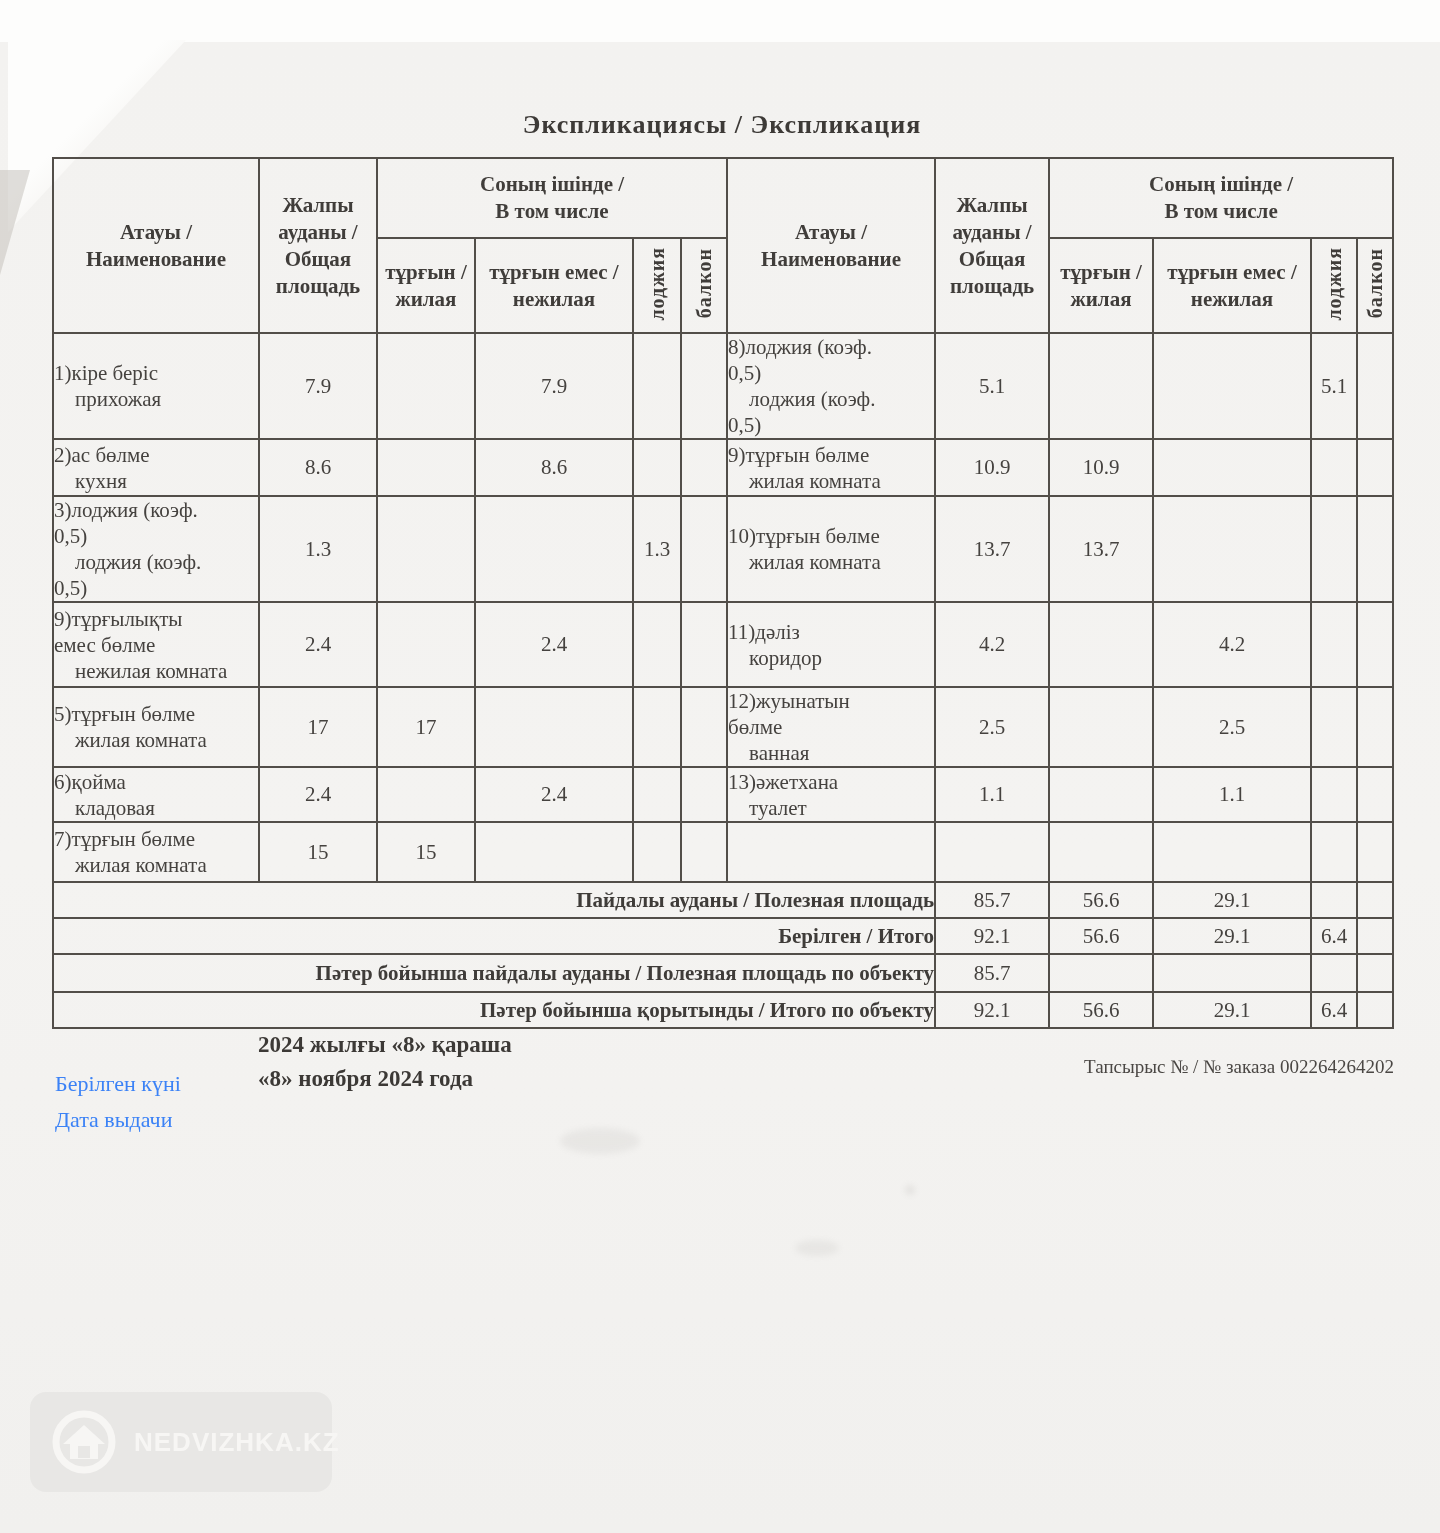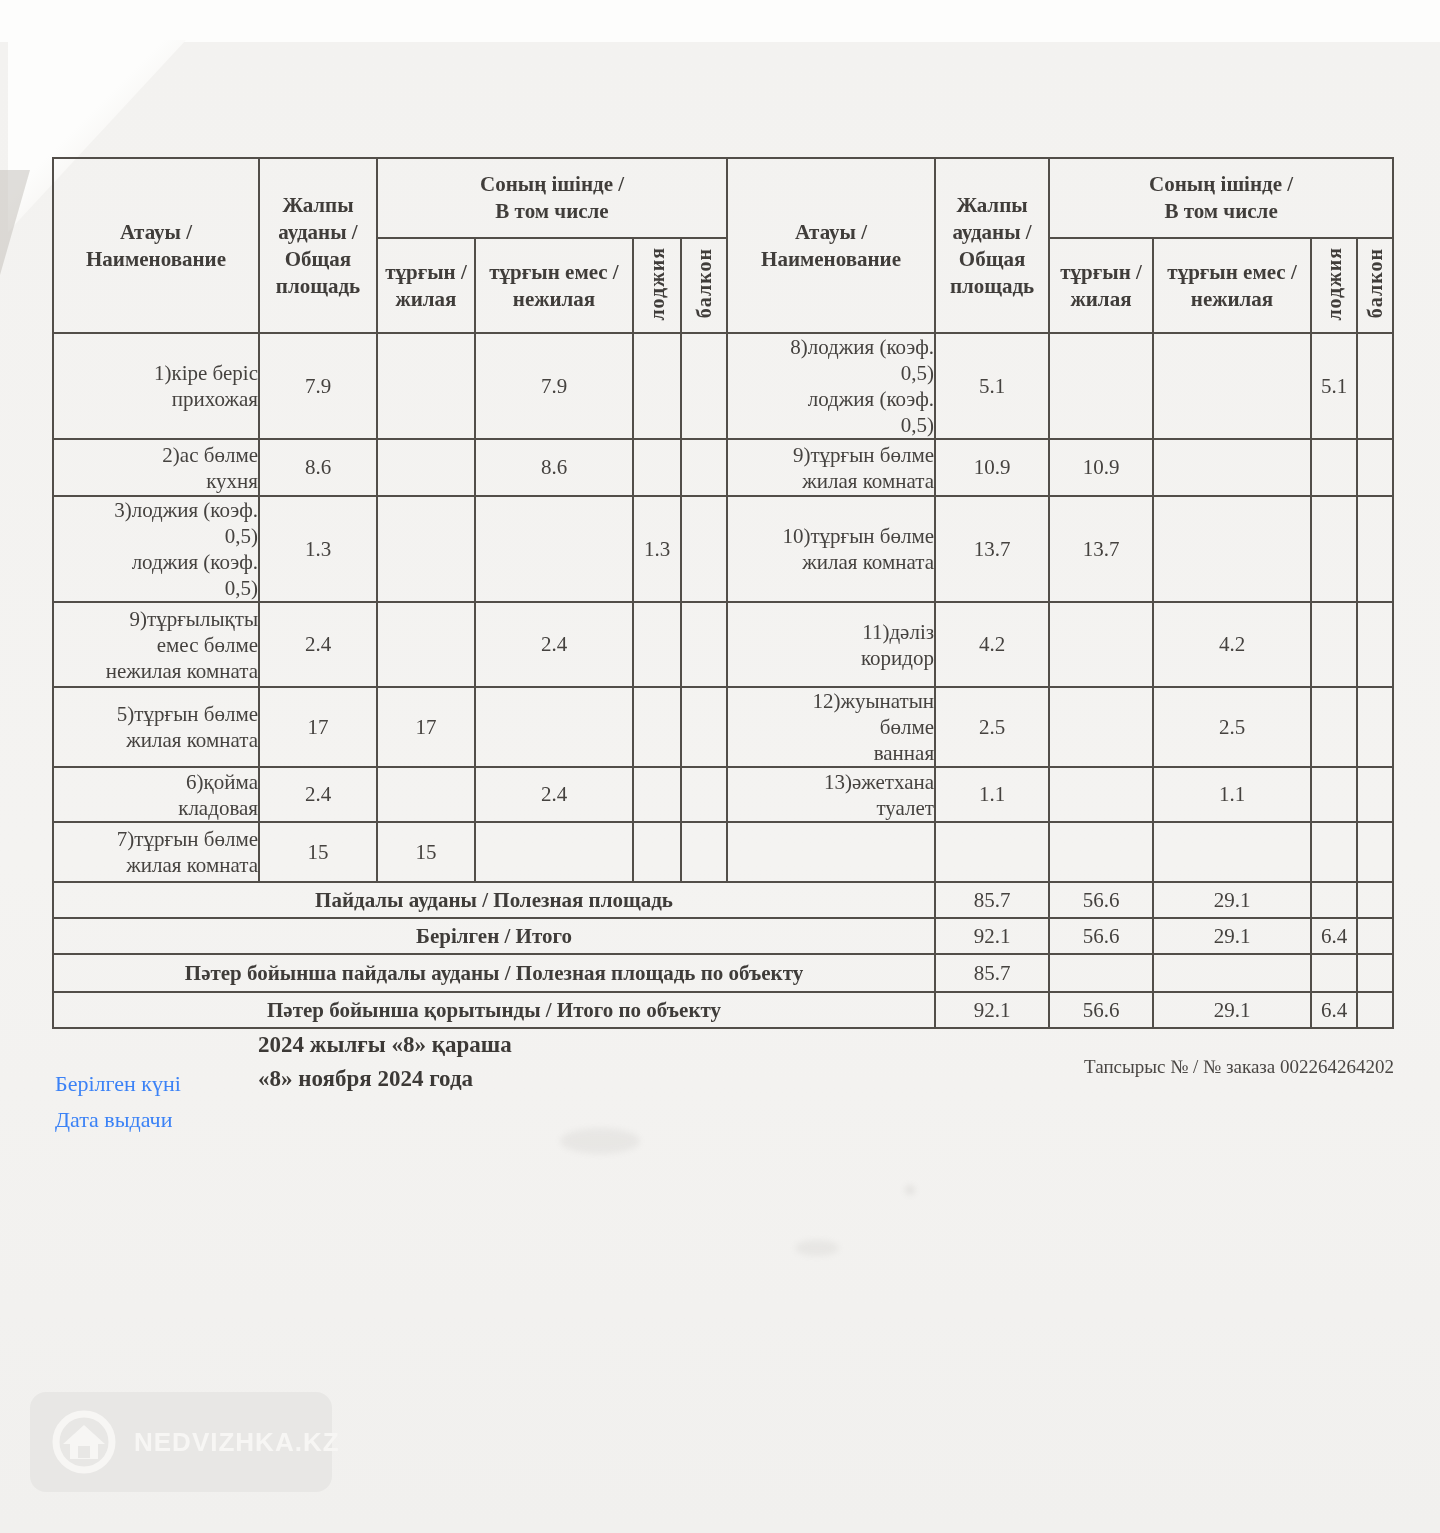--- a/index.html
+++ b/index.html
@@ -14,23 +14,23 @@
   .fold-shadow{position:absolute;left:0;top:170px;width:30px;height:105px;
         clip-path:polygon(0 0,100% 0,0 100%);background:#c7c3be;opacity:.55;}
   .doc-title{position:absolute;left:52px;top:110px;width:1340px;text-align:center;
         font-size:26px;font-weight:bold;letter-spacing:1px;color:#3d3a37;white-space:pre-wrap;}
   table.expl{position:absolute;left:52px;top:157px;width:1340px;border-collapse:collapse;table-layout:fixed;}
   table.expl td{border:2px solid #524e49;padding:0;vertical-align:middle;overflow:hidden;}
   .hdr{font-weight:bold;text-align:center;white-space:pre-wrap;font-size:21px;line-height:27px;color:#403d3a;}
   .vert{text-align:center;}
   .vert span{display:inline-block;writing-mode:vertical-rl;transform:rotate(180deg);
         font-weight:bold;font-size:20px;letter-spacing:1px;white-space:nowrap;color:#403d3a;}
-  .nm{text-align:right;padding:3px 2px 3px 6px;white-space:pre-wrap;font-size:21px;line-height:26px;}
+  .nm{text-align:left;padding:3px 2px 3px 6px;white-space:pre-wrap;font-size:21px;line-height:26px;}
   .vc{text-align:center;font-size:21px;}
-  .sl{text-align:center;padding-right:10px;font-weight:bold;font-size:21px;color:#3f3c39;}
+  .sl{text-align:right;padding-right:10px;font-weight:bold;font-size:21px;color:#3f3c39;}
   .rhA{height:80px}.rhB{height:95px}
   .r1{height:105px}.r2{height:57px}.r3{height:103px}.r4{height:85px}
   .r5{height:80px}.r6{height:55px}.r7{height:60px}
   .rs{height:36px}.rs3{height:38px}
   
   .issue-labels{position:absolute;left:55px;top:1026px;font-size:22px;line-height:36px;color:#3b82f6;white-space:pre-wrap;margin-top:40px;}
   .issue-dates{position:absolute;left:258px;top:1028px;font-size:23px;line-height:34px;font-weight:bold;color:#3c3936;white-space:pre-wrap;}
   .order-no{position:absolute;right:46px;top:1056px;font-size:19px;color:#4a4744;}
   
   .speck{position:absolute;border-radius:50%;filter:blur(3px);background:#8d8a86;pointer-events:none;}
@@ -42,20 +42,21 @@
   .wm-text{margin-left:18px;font-size:26px;font-weight:bold;letter-spacing:1px;color:#f7f6f4;}
 </style>
 </head>
 <body>
 
 <div class="page">
   <div class="paper"></div>
   <div class="fold"></div>
   <div class="fold-shadow"></div>
 
+  <div class="doc-title">Экспликациясы / Экспликация</div>
 
   <table class="expl">
     <colgroup>
       <col style="width:206px">
         <col style="width:118px">
         <col style="width:98px">
         <col style="width:158px">
         <col style="width:48px">
         <col style="width:46px">
       <col style="width:208px">

